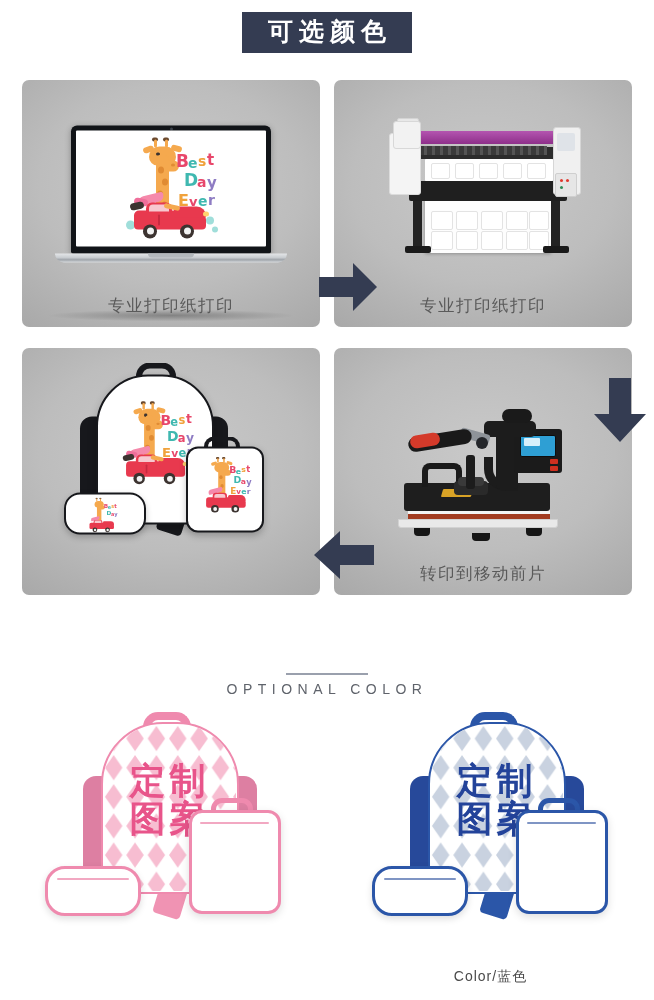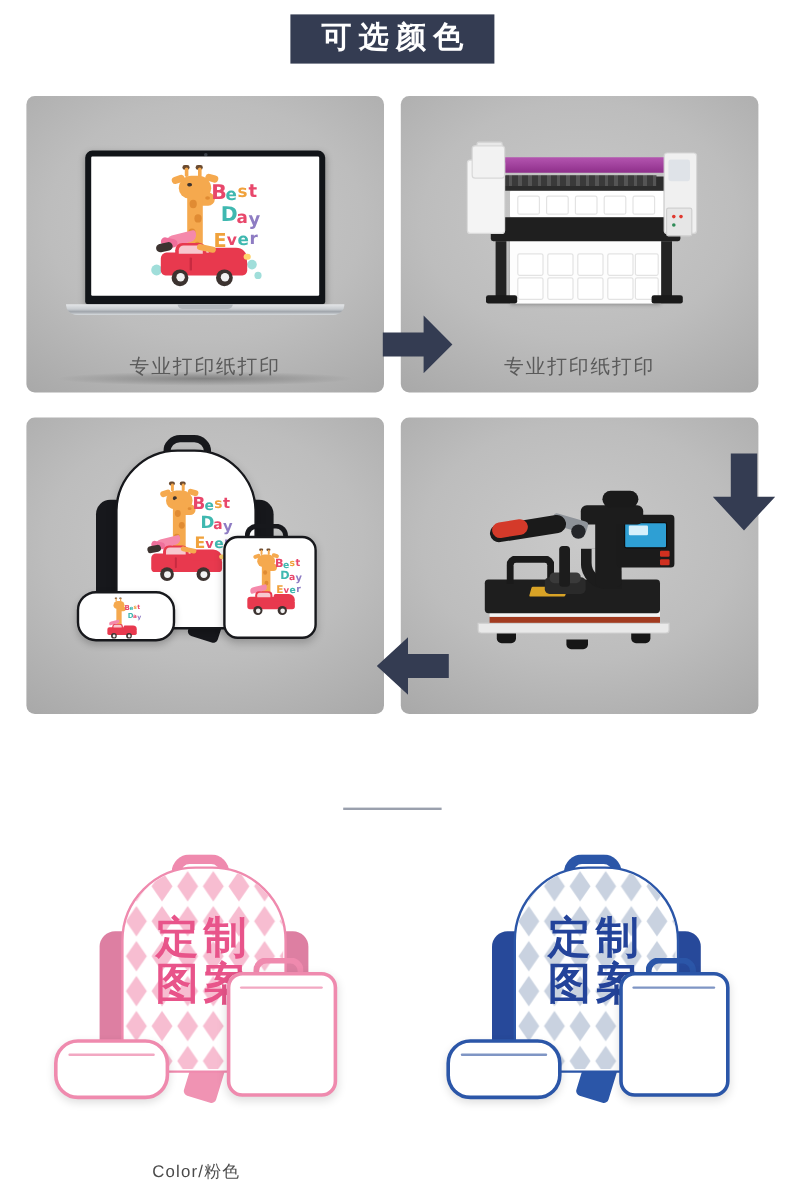--- a/index.html
+++ b/index.html
@@ -483,40 +483,42 @@
         <div class="hp-lcdtxt"></div>
         <div class="hp-sw1"></div>
         <div class="hp-sw2"></div>
         <div class="hp-armtop"></div>
         <div class="hp-knob"></div>
         <div class="hp-link"></div>
         <div class="hp-handle"></div>
         <div class="hp-grip"></div>
         <div class="hp-bolt"></div>
       </div>
+      <div class="cap">转印到移动前片</div>
     </div>
 
     <div class="arrow ar-right">
       <svg width="62" height="62" viewBox="0 0 62 62">
         <path d="M2 21 H36 V7 L60 31 L36 55 V41 H2 Z" fill="#343c52"></path>
       </svg>
     </div>
     <div class="arrow ar-down">
       <svg width="62" height="68" viewBox="0 0 62 68">
         <path d="M20 2 H42 V38 H57 L31 66 L5 38 H20 Z" fill="#343c52"></path>
       </svg>
     </div>
     <div class="arrow ar-left">
       <svg width="66" height="62" viewBox="0 0 66 62">
         <path d="M64 21 H30 V7 L4 31 L30 55 V41 H64 Z" fill="#343c52"></path>
       </svg>
     </div>
   </div>
 
   <div class="oc-rule"></div>
+  <div class="oc-sub">OPTIONAL COLOR</div>
 
   <div class="colorwrap">
 
     <div class="colcard cc-left">
       <div class="cset">
         <div class="c-strapL" style="background:#dd7fa2;"></div>
         <div class="c-strapR" style="background:#dd7fa2;"></div>
         <div class="c-handle" style="border-color:#ef8aae;"></div>
         <div class="c-bp" style="border-color:#ef8aae;background:#fff;">
           <svg class="c-diamond" viewBox="0 0 138 172" preserveAspectRatio="none">
@@ -532,21 +534,20 @@
         </div>
         <div class="c-lstrap" style="background:#f093b3;"></div>
         <div class="c-lunchh" style="border-color:#ef8aae;"></div>
         <div class="c-lunch" style="border-color:#ef8aae;">
           <div class="c-zip" style="background:#f2a8c2;"></div>
         </div>
         <div class="c-pencil" style="border-color:#ef8aae;">
           <div class="c-zip" style="background:#f2a8c2;"></div>
         </div>
       </div>
-      <div class="cc-label">Color/粉色</div>
     </div>
 
     <div class="colcard cc-right">
       <div class="cset">
         <div class="c-strapL" style="background:#27499a;"></div>
         <div class="c-strapR" style="background:#27499a;"></div>
         <div class="c-handle" style="border-color:#2b56a8;"></div>
         <div class="c-bp" style="border-color:#2b56a8;background:#fff;">
           <svg class="c-diamond" viewBox="0 0 138 172" preserveAspectRatio="none">
             <defs>
@@ -561,16 +562,17 @@
         </div>
         <div class="c-lstrap" style="background:#2b56a8;"></div>
         <div class="c-lunchh" style="border-color:#2b56a8;"></div>
         <div class="c-lunch" style="border-color:#2b56a8;">
           <div class="c-zip" style="background:#7f95c4;"></div>
         </div>
         <div class="c-pencil" style="border-color:#2b56a8;">
           <div class="c-zip" style="background:#7f95c4;"></div>
         </div>
       </div>
+      <div class="cc-label">Color/蓝色</div>
     </div>
   </div>
 
 </div>
 
 </body></html>

